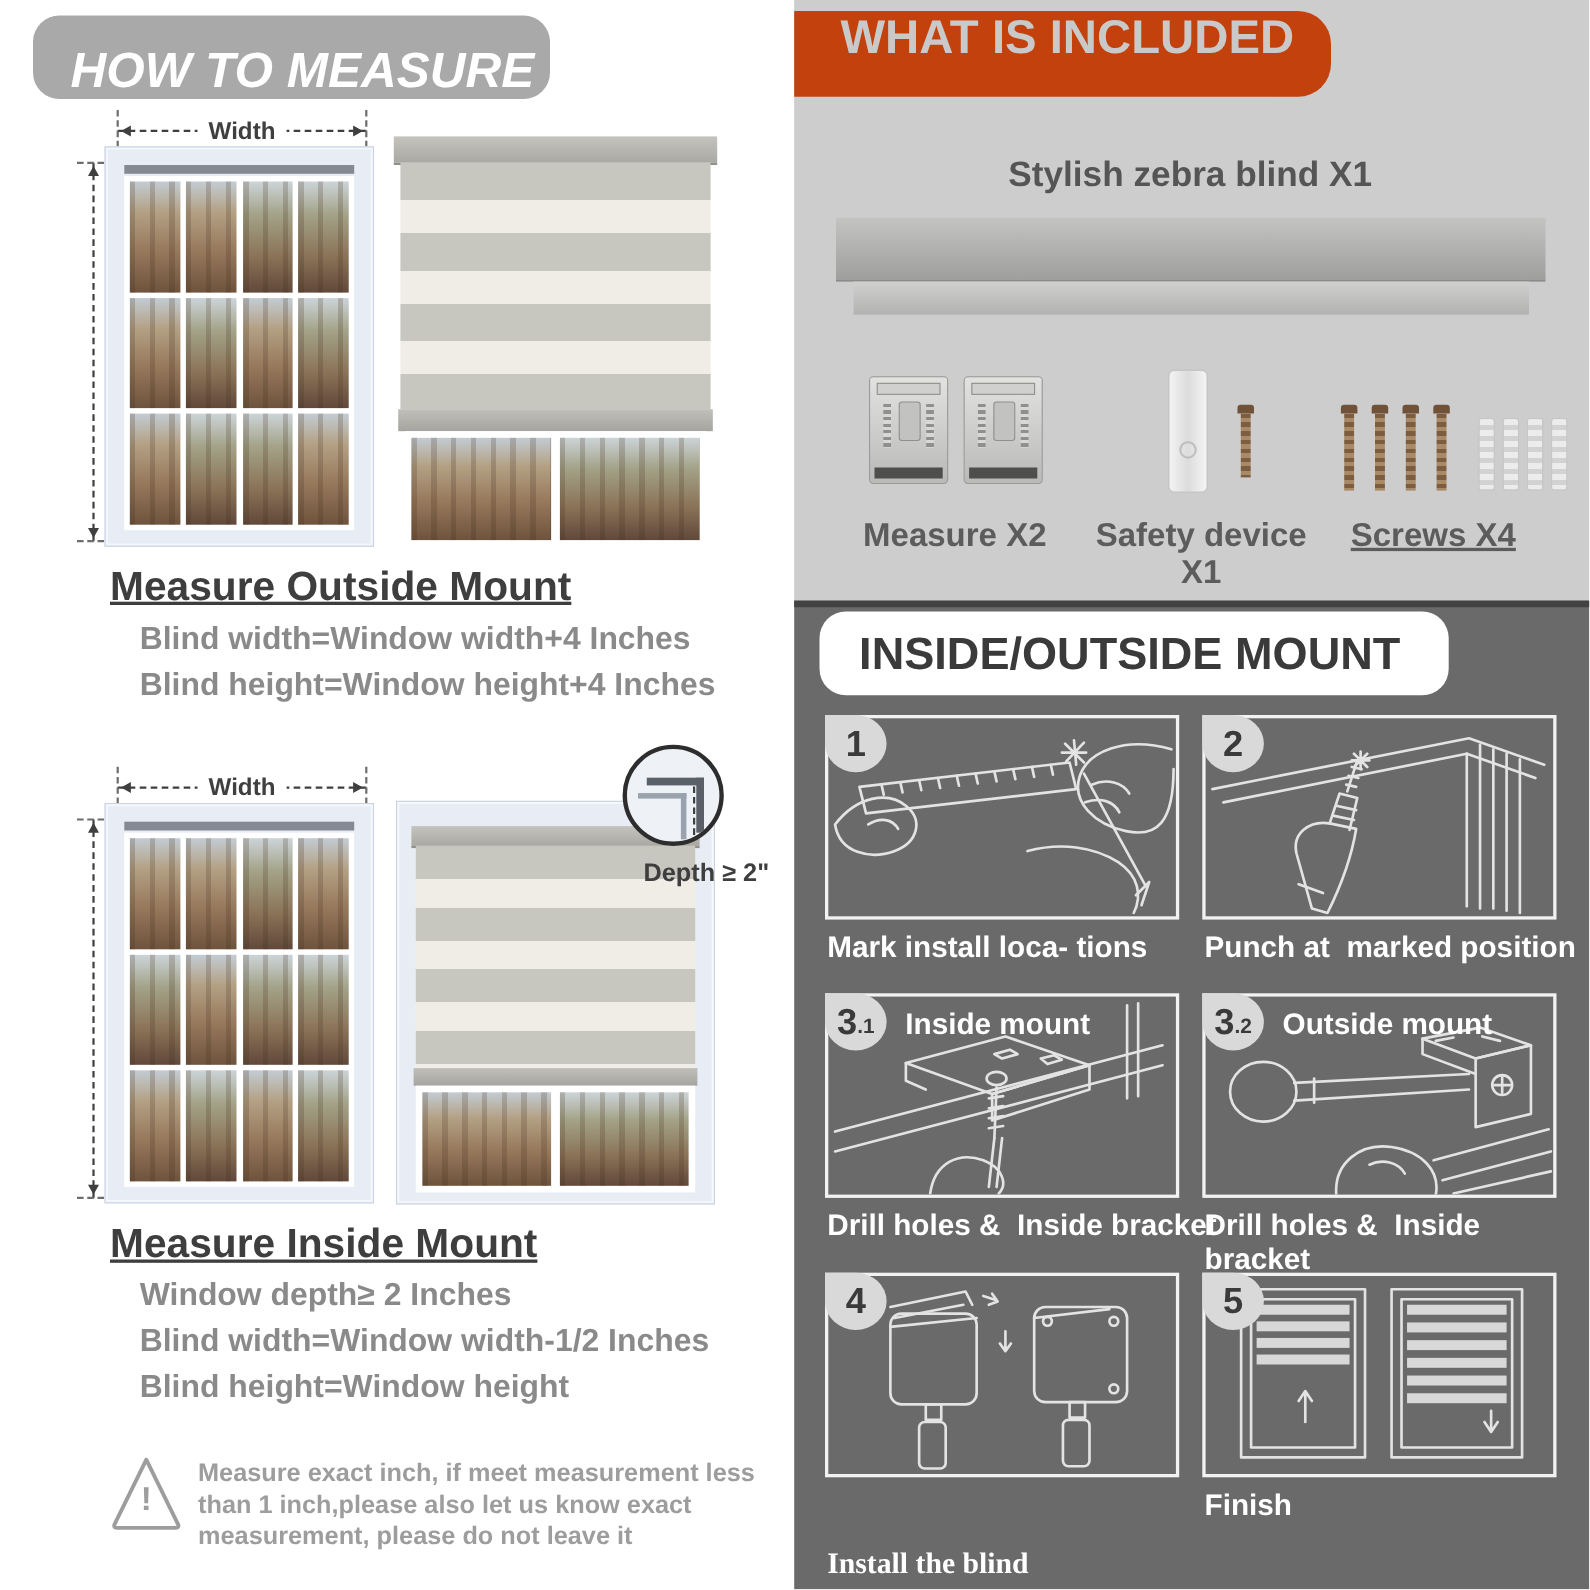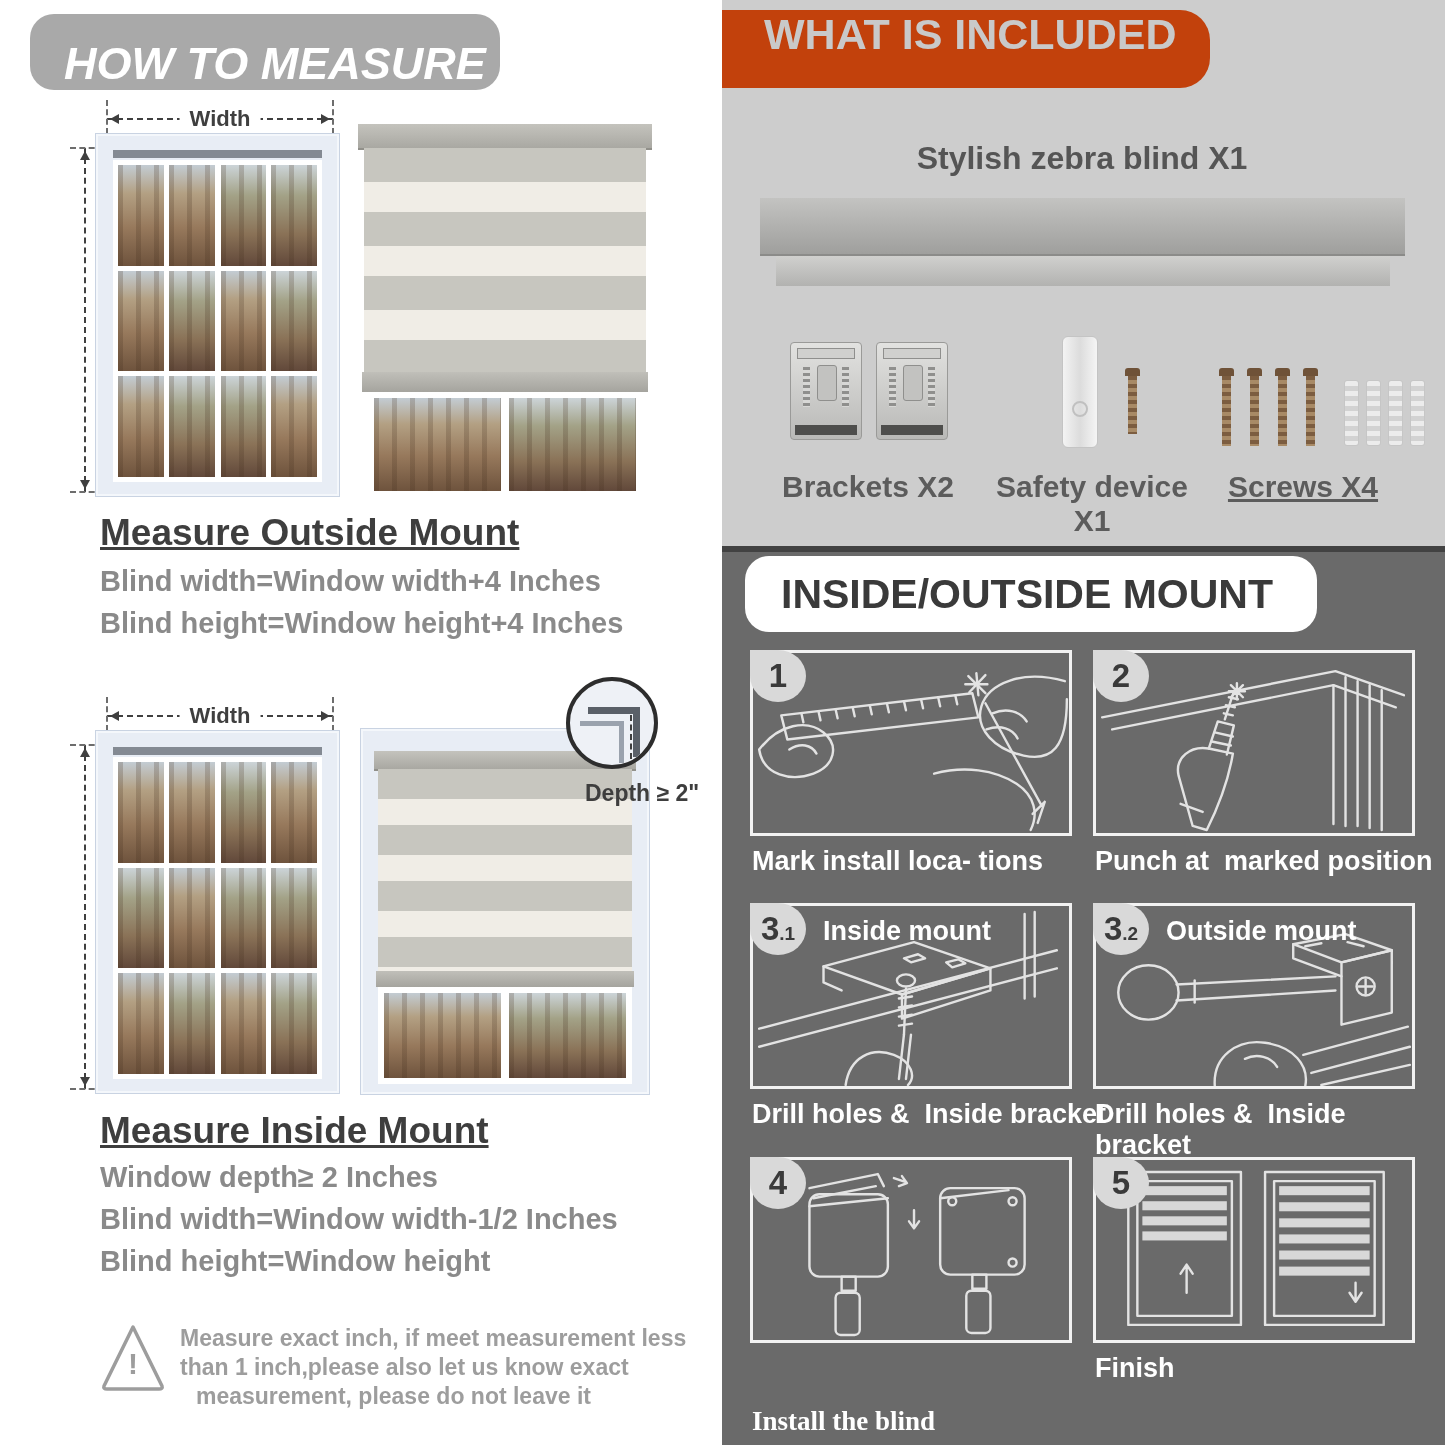--- a/index.html
+++ b/index.html
@@ -51,21 +51,21 @@
   
   .cassette{background:linear-gradient(180deg,#c4c3bd,#a9a8a2);border-bottom:2px solid #91908a;}
   .stripes{background:repeating-linear-gradient(180deg,#c7c6bf 0 34px,#f0ede6 34px 64px);}
   .stripes2{background:repeating-linear-gradient(180deg,#c7c6bf 0 30px,#f0ede6 30px 56px);}
   .botrail{background:linear-gradient(180deg,#c0bfb9,#a5a49e);}
   .underwin{background:#ffffff;display:flex;gap:8px;padding:6px;box-sizing:border-box;}
   .underwin>div{flex:1;}
 
   
   .title{font-size:37px;font-weight:800;color:#3e3e3e;text-decoration:underline;}
-  .formula{font-size:29px;font-weight:700;color:#8a8a8a;}
+  .formula{font-size:29px;font-weight:700;color:#8a8a8a;margin-left:27px;}
   .warn-line{font-size:23px;font-weight:700;color:#9d9d9d;line-height:28px;}
   .stylish{font-size:32px;font-weight:800;color:#555555;text-align:center;}
   .itemlabel{font-size:30px;font-weight:800;color:#5c5c5c;text-align:center;}
   .depthlbl{font-size:23px;font-weight:800;color:#3e3e3e;}
 
   
   .bracket{width:72px;height:98px;background:linear-gradient(180deg,#e2e2e0,#b9b9b7);border:1px solid #9a9a98;border-radius:4px;box-sizing:border-box;}
   .bracket .tab{position:absolute;left:6px;right:6px;top:5px;height:9px;border:1px solid #8f8f8d;background:#d0d0ce;}
   .bracket .slot{position:absolute;left:26px;top:22px;width:18px;height:34px;border:1px solid #8f8f8d;background:#c2c2c0;border-radius:3px;}
   .bracket .spr{position:absolute;top:24px;width:7px;height:40px;background:repeating-linear-gradient(180deg,#8f8f8d 0 3px,#d8d8d6 3px 6px);}
@@ -213,21 +213,21 @@
   <div class="abs formula" style="left:100px;top:1245px;">Blind height=Window height</div>
 
   <div class="abs" style="left:100px;top:1322px;width:66px;height:70px;">
     <svg viewBox="0 0 66 70" style="width:100%;height:100%;">
       <path d="M33 5 L62 64 Q63 67 59 67 L7 67 Q3 67 4 64 Z" fill="none" stroke="#9d9d9d" stroke-width="3.5" stroke-linejoin="round"></path>
     </svg>
     <div class="warn-icon-text">!</div>
   </div>
   <div class="abs warn-line" style="left:180px;top:1324px;">Measure exact inch, if meet measurement less</div>
   <div class="abs warn-line" style="left:180px;top:1353px;">than 1 inch,please also let us know exact</div>
-  <div class="abs warn-line" style="left:196px;top:1382px;text-align:right;">measurement, please do not leave it</div>
+  <div class="abs warn-line" style="left:180px;top:1382px;text-align:right;">measurement, please do not leave it</div>
 
   <div class="abs h-included">
     <span>WHAT IS INCLUDED</span>
   </div>
 
   <div class="abs stylish" style="left:742px;top:140px;width:680px;">Stylish zebra blind X1</div>
 
   <div class="abs" style="left:760px;top:198px;width:645px;height:56px;background:linear-gradient(180deg,#c3c3c1,#9f9f9d);border-bottom:2px solid #8b8b89;"></div>
   <div class="abs" style="left:776px;top:256px;width:614px;height:30px;background:linear-gradient(180deg,#d0d0ce,#b2b2b0);"></div>
 
@@ -253,21 +253,21 @@
 
   <div class="abs screw" style="left:1222px;top:376px;"></div>
   <div class="abs screw" style="left:1250px;top:376px;"></div>
   <div class="abs screw" style="left:1278px;top:376px;"></div>
   <div class="abs screw" style="left:1306px;top:376px;"></div>
   <div class="abs anchor" style="left:1344px;top:380px;"></div>
   <div class="abs anchor" style="left:1366px;top:380px;"></div>
   <div class="abs anchor" style="left:1388px;top:380px;"></div>
   <div class="abs anchor" style="left:1410px;top:380px;"></div>
 
-  <div class="abs itemlabel" style="left:768px;top:470px;width:200px;">Brackets X2</div>
+  <div class="abs itemlabel" style="left:768px;top:470px;width:200px;">Measure X2</div>
   <div class="abs itemlabel" style="left:982px;top:470px;width:220px;">Safety device X1</div>
   <div class="abs itemlabel" style="left:1218px;top:470px;width:170px;text-decoration:underline;">Screws X4</div>
 
   <div class="abs h-mount">
     <span>INSIDE/OUTSIDE MOUNT</span>
   </div>
 
   <div class="abs panel" style="left:750px;top:650px;">
     <div class="sketch">
       <svg viewBox="0 0 314 179">

